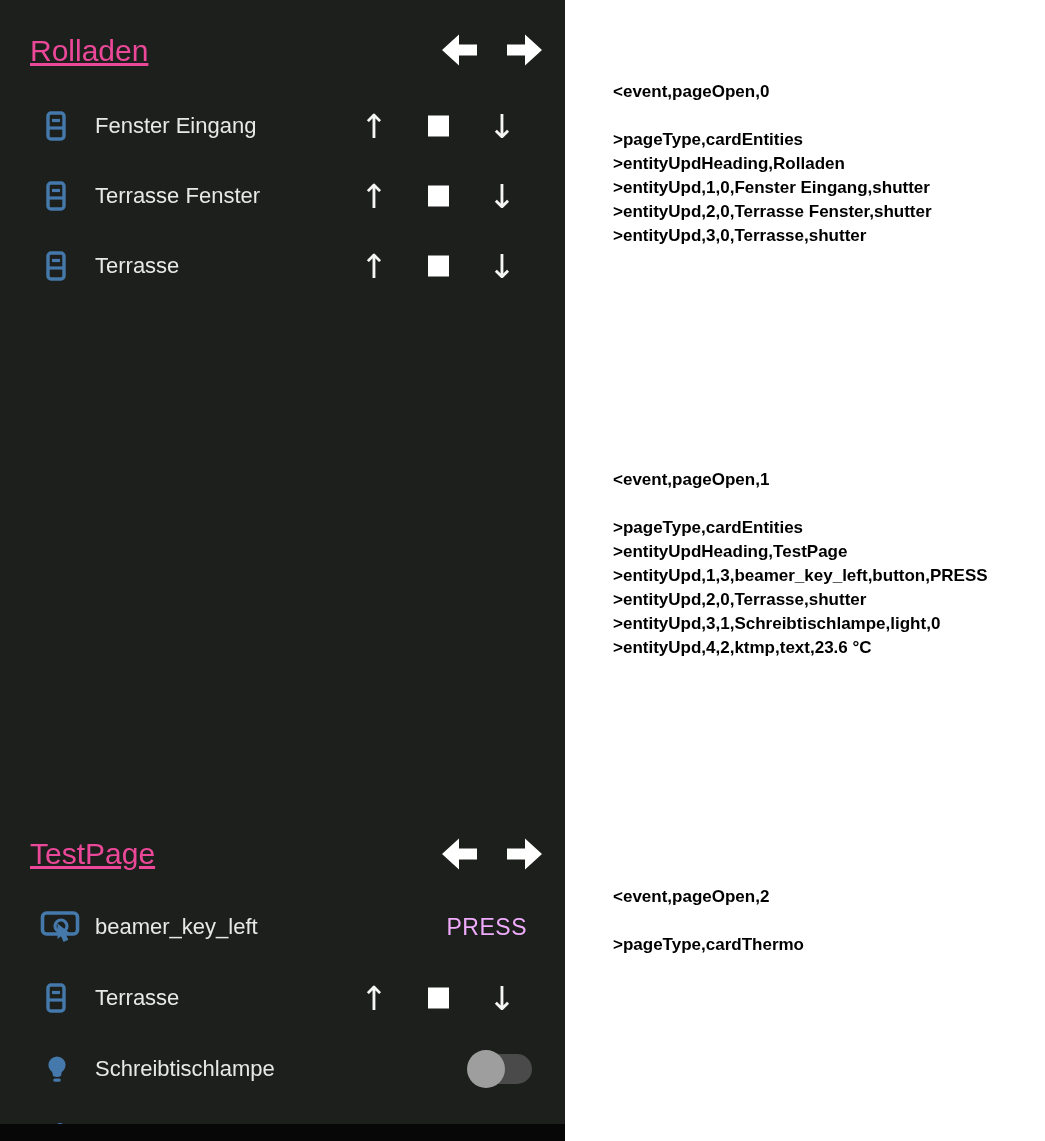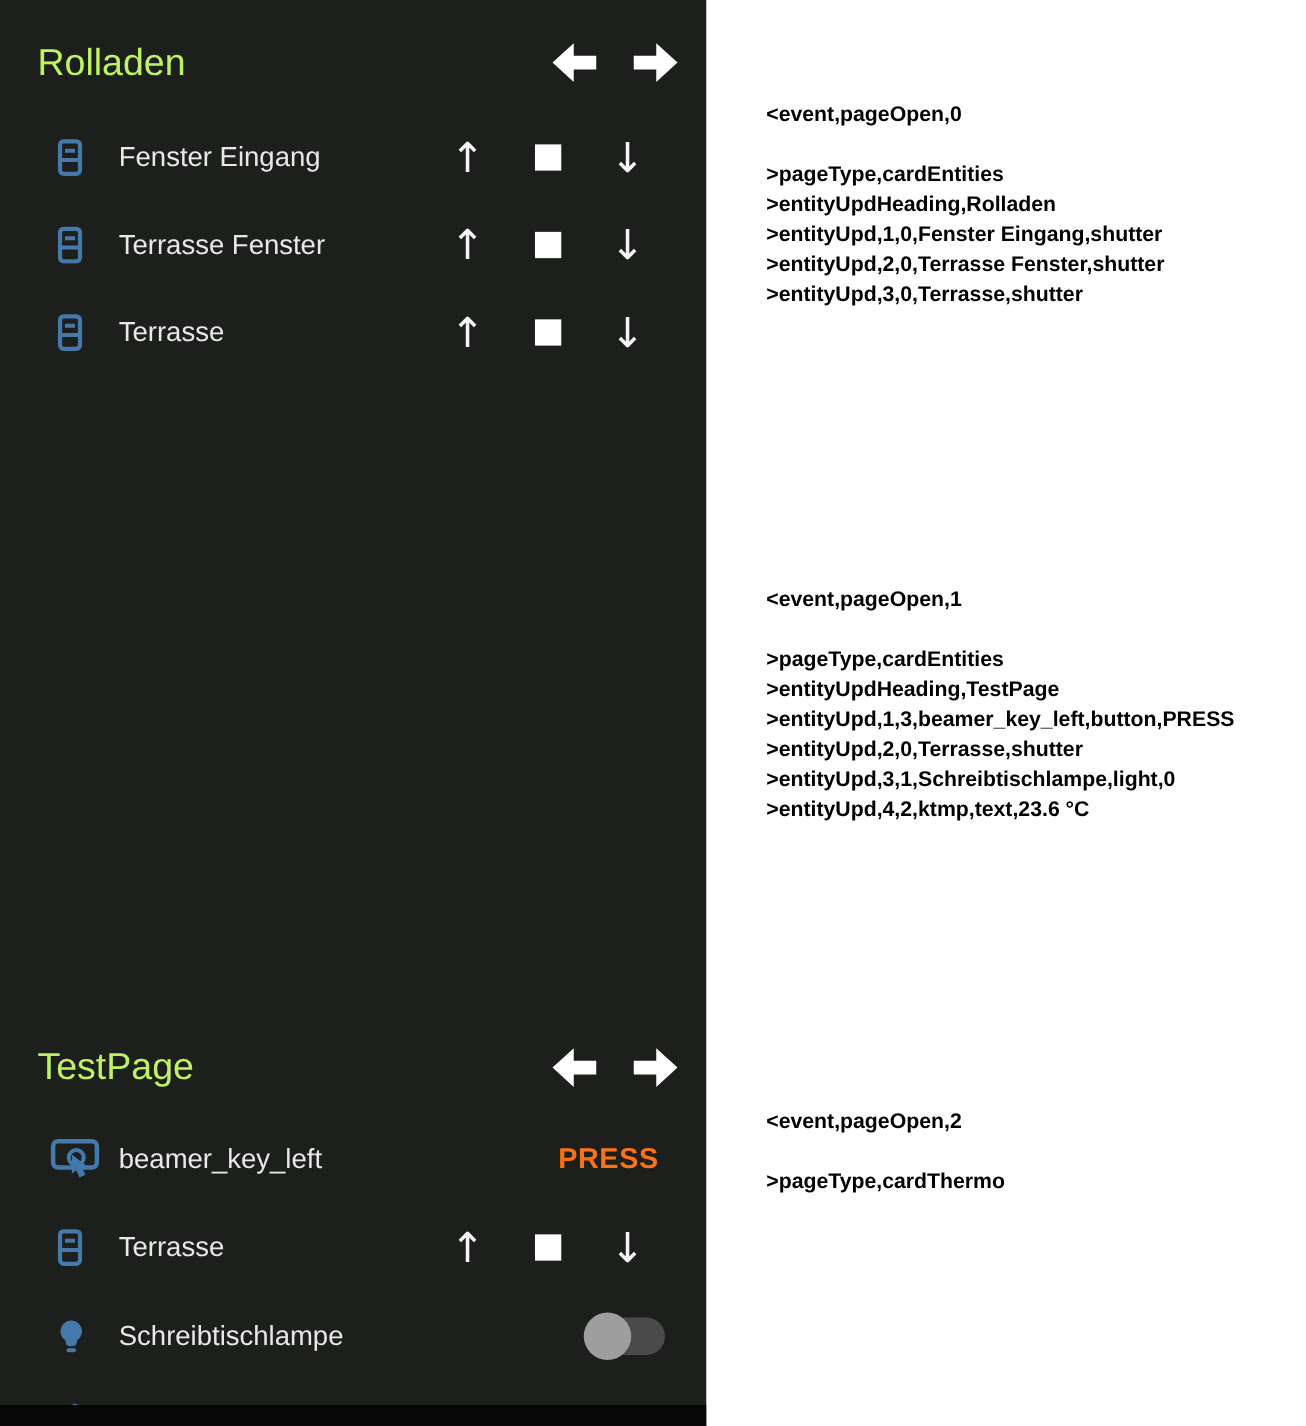--- a/index.html
+++ b/index.html
@@ -4,34 +4,34 @@
 <style>
   * { margin:0; padding:0; box-sizing:border-box; }
   body { background:#ffffff; font-family:"Liberation Sans", sans-serif; }
   .screen { position:relative; width:1045px; height:1141px; background:#ffffff; overflow:hidden; }
 
   
   .panel { position:absolute; left:0; top:0; width:565px; height:1141px; background:#1c1f1b; }
   .bottom-strip { position:absolute; left:0; top:1124px; width:565px; height:17px; background:#070707; }
 
   .card { position:absolute; left:0; width:565px; }
-  .card-heading { position:absolute; left:30px; font-size:30px; line-height:36px; color:#bef264; font-weight:400; }
+  .card-heading { position:absolute; left:30px; font-size:30px; line-height:36px; color:#ec4899; font-weight:400;text-decoration:underline; }
   .nav-arrow { position:absolute; width:38px; height:34px; cursor:pointer; }
 
   .entity-row { position:absolute; left:0; width:565px; height:60px; }
   .e-icon { position:absolute; left:46px; top:50%; transform:translateY(-50%); display:flex; align-items:center; }
   .e-icon.wide { left:40px; }
   .e-label { position:absolute; left:95px; top:50%; transform:translateY(-50%); font-size:22px; color:#e8e8e8; white-space:nowrap; }
   .ctl { position:absolute; top:50%; transform:translateY(-50%); color:#f5f5f5;
          font-family:"DejaVu Sans", sans-serif; font-size:33px; line-height:33px; cursor:pointer; text-align:center; width:36px; }
   .ctl-up   { left:356px; }
   .ctl-down { left:484px; }
   .ctl-stop { left:428px; width:21px; height:21px; background:#ffffff; }
   .e-value { position:absolute; right:38px; top:50%; transform:translateY(-50%); font-size:22px; color:#eaeaea; white-space:nowrap; }
-  .e-value.press { color:#f97316; font-size:23px; font-weight:700; letter-spacing:0.5px; cursor:pointer;text-align:center; }
+  .e-value.press { color:#f0abfc; font-size:23px; font-weight:400; letter-spacing:0.5px; cursor:pointer;text-align:center; }
 
   .toggle { position:absolute; left:468px; top:50%; transform:translateY(-50%); width:64px; height:30px;
             border-radius:15px; background:#4a4a4a; cursor:pointer; }
   .toggle .knob { position:absolute; left:-1px; top:-4px; width:38px; height:38px; border-radius:50%; background:#9e9e9e; }
 
   
   .log-block { position:absolute; left:613px; font-size:17px; font-weight:700; color:#000000;
                line-height:24px; white-space:nowrap; }
   .log-event { margin-bottom:24px; }
 </style>

